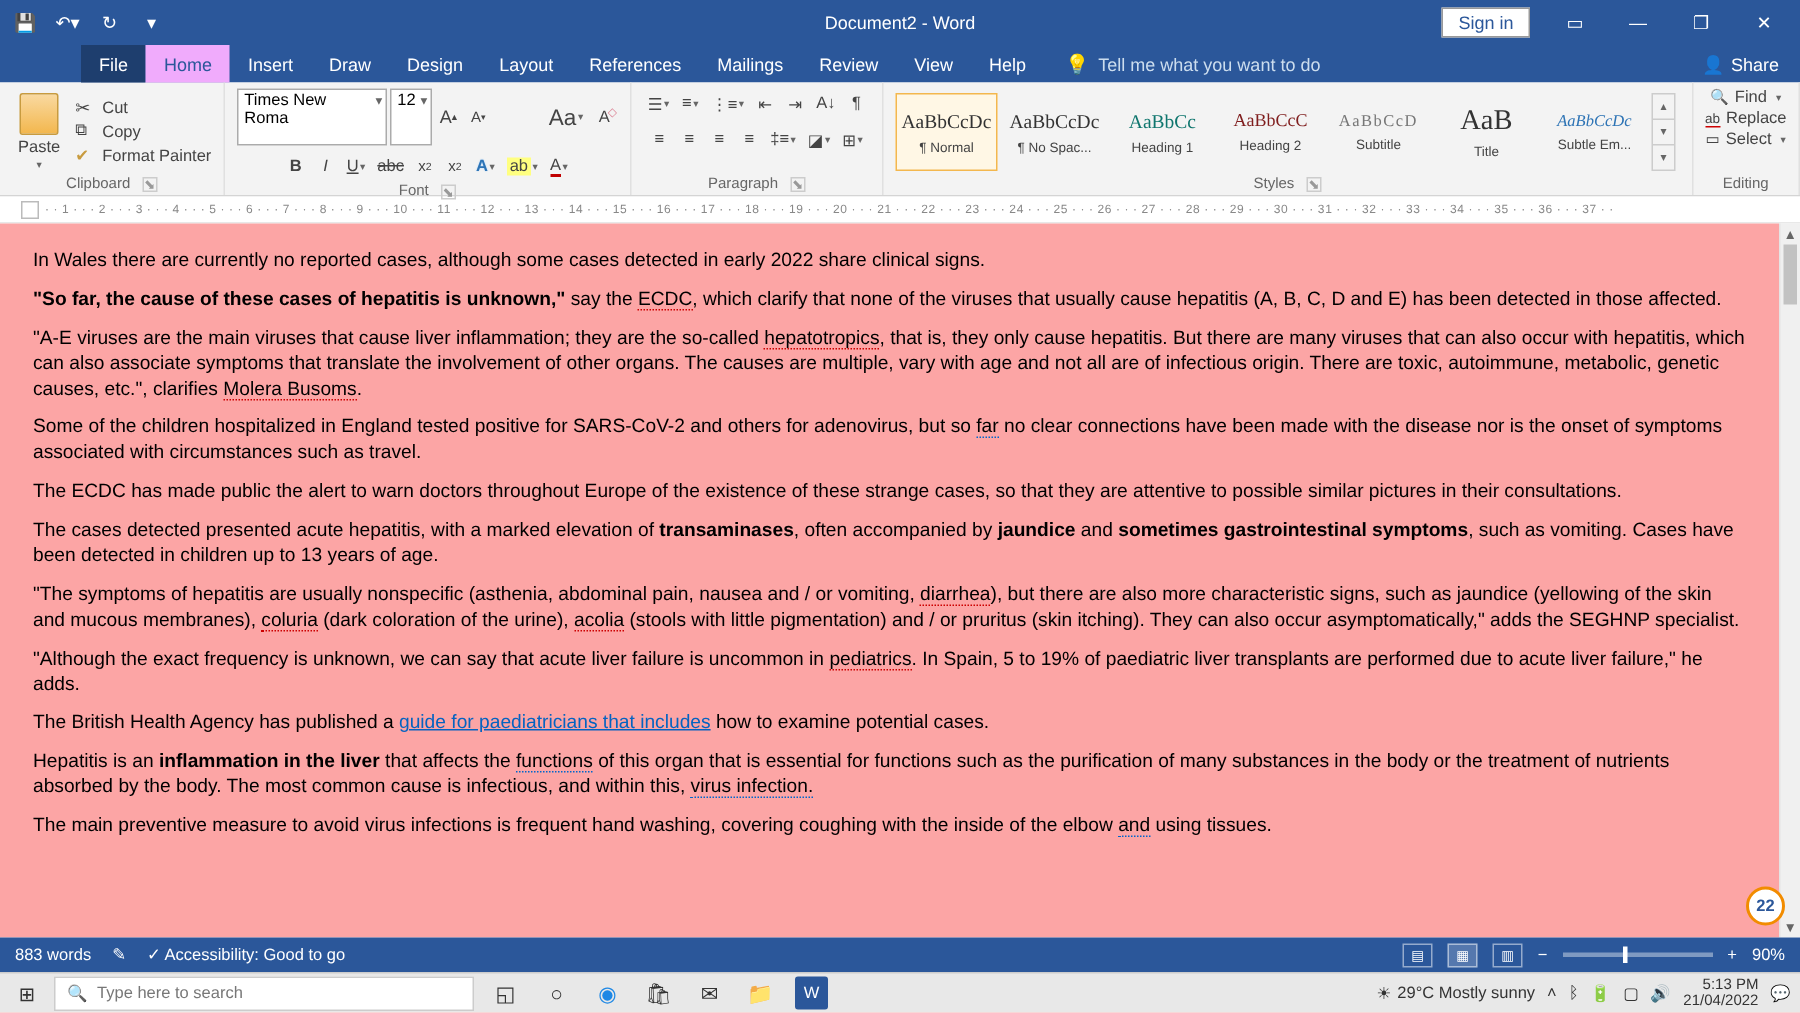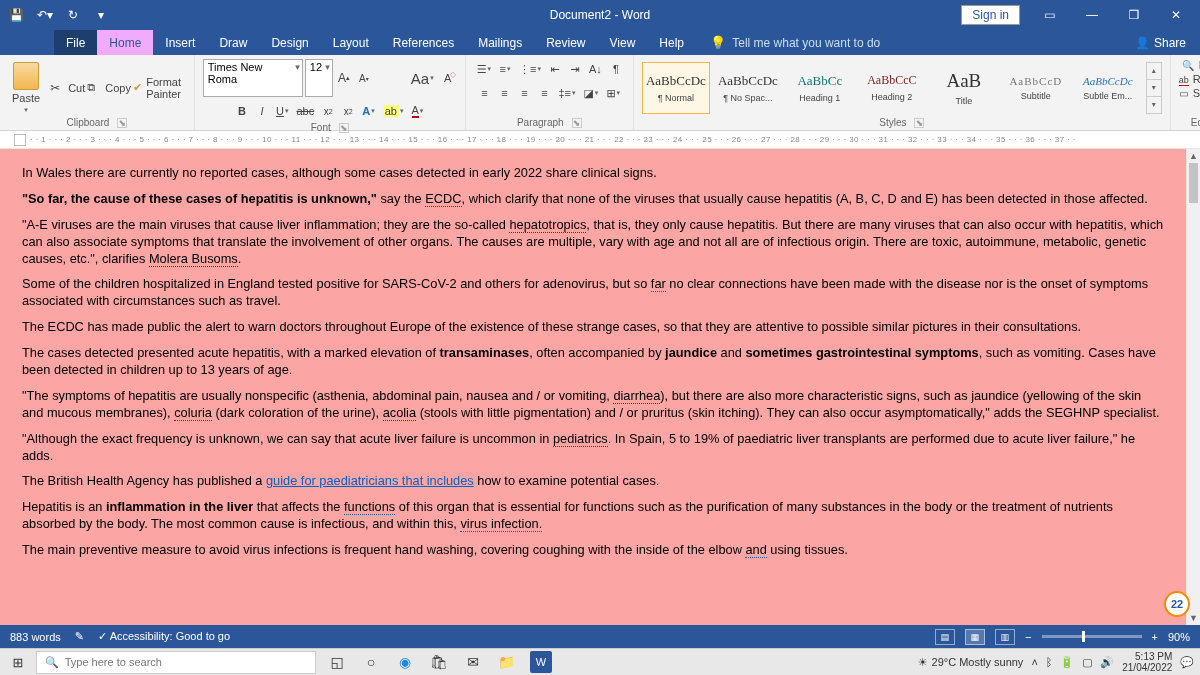--- a/index.html
+++ b/index.html
@@ -27,21 +27,21 @@
 .ribbon { height:76px; background:#f3f3f3; border-bottom:1px solid #d4d4d4; display:flex; }
 .group { border-right:1px solid #e0e0e0; padding:4px 8px 2px; display:flex; flex-direction:column; justify-content:space-between; position:relative; }
 .group-label { text-align:center; font-size:10px; color:#666; padding-top:1px; display:flex; justify-content:center; align-items:center; gap:4px; }
 .group-label .dlg { font-size:9px; color:#999; border:1px solid #ccc; width:10px; height:10px; display:flex; align-items:center; justify-content:center; margin-left:4px; }
 .group-body { flex:1; display:flex; align-items:center; gap:4px; }
 
 
 .clip-body { display:flex; gap:6px; }
 .paste-btn { display:flex; flex-direction:column; align-items:center; font-size:11px; color:#444; gap:2px; padding:2px 4px; }
 .paste-icon { width:26px; height:28px; background:linear-gradient(#f9d9a0,#f3b74e); border:1px solid #c89b3f; border-radius:2px; position:relative; }
-.clip-right { display:flex; flex-direction:row; gap:2px; font-size:11px; color:#444; }
+.clip-right { display:flex; flex-direction:column; gap:2px; font-size:11px; color:#444; }
 .clip-item { display:flex; align-items:center; gap:4px; }
 .clip-item .ico { width:14px; height:14px; display:inline-block; }
 .cut-ico::before { content:"✂"; font-size:12px; }
 .copy-ico::before { content:"⧉"; font-size:11px; }
 .fp-ico::before { content:"✔"; font-size:11px; color:#c89b3f; }
 
 
 .font-body { display:flex; flex-direction:column; gap:4px; }
 .font-row { display:flex; align-items:center; gap:2px; }
 .combo { border:1px solid #ababab; background:#fff; font-size:11px; padding:1px 14px 1px 4px; height:38px; position:relative; }
@@ -274,26 +274,26 @@
         </div>
         <div class="style-item">
           <div class="style-prev sp-h1">AaBbCc</div>
           <div>Heading 1</div>
         </div>
         <div class="style-item">
           <div class="style-prev sp-h2">AaBbCcC</div>
           <div>Heading 2</div>
         </div>
         <div class="style-item">
+          <div class="style-prev sp-sub">AaBbCcD</div>
+          <div>Subtitle</div>
+        </div>
+        <div class="style-item">
           <div class="style-prev sp-title">AaB</div>
           <div>Title</div>
-        </div>
-        <div class="style-item">
-          <div class="style-prev sp-sub">AaBbCcD</div>
-          <div>Subtitle</div>
         </div>
         <div class="style-item">
           <div class="style-prev sp-se">AaBbCcDc</div>
           <div>Subtle Em...</div>
         </div>
         <div class="styles-more">
           <div>▴</div>
           <div>▾</div>
           <div style="border:none">▾</div>
         </div>

